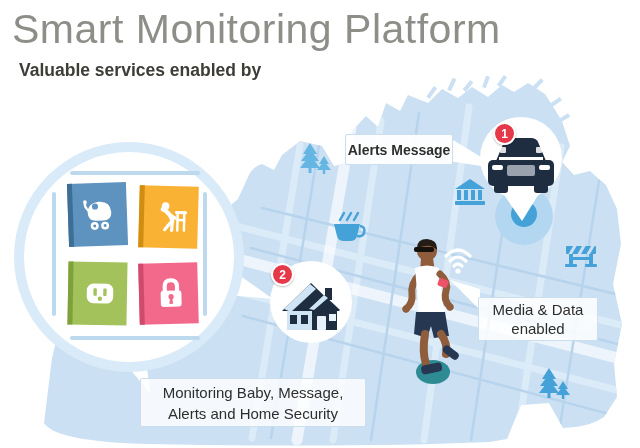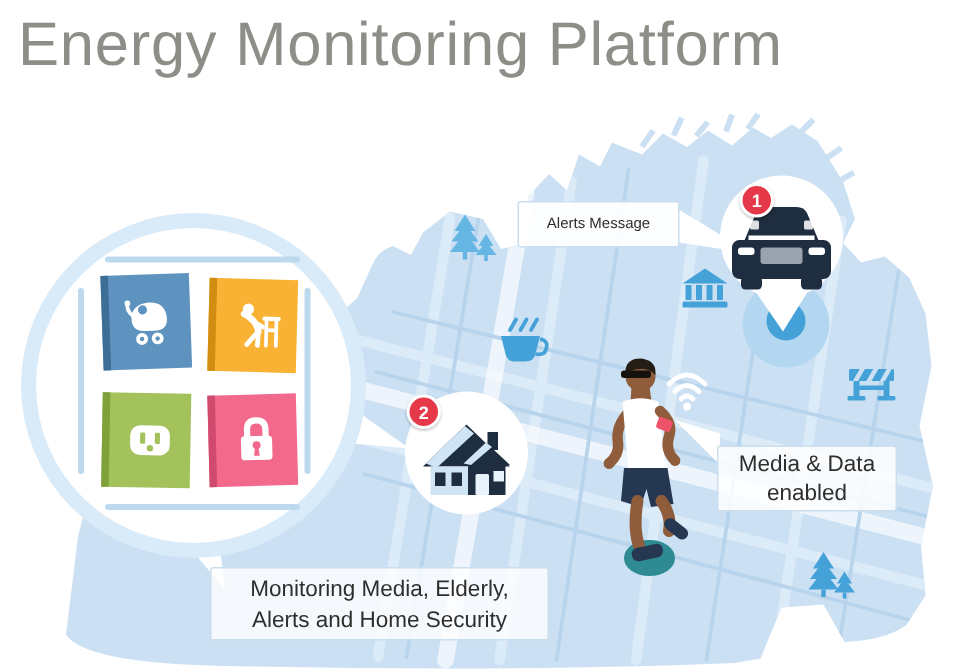--- a/index.html
+++ b/index.html
@@ -25,21 +25,21 @@
   .tile{display:flex;align-items:center;justify-content:center;}
   .tile-blue{left:68px;top:183px;width:54px;height:63px;background:#5e93bf;border-left:5px solid #3d6f96;transform:rotate(-2deg);}
   .tile-yellow{left:139px;top:186px;width:54px;height:62px;background:#f9b233;border-left:5px solid #d08d12;transform:rotate(1.5deg);}
   .tile-green{left:68px;top:262px;width:54px;height:63px;background:#a3c25b;border-left:5px solid #7fa13c;transform:rotate(1deg);}
   .tile-pink{left:139px;top:263px;width:54px;height:61px;background:#f2698c;border-left:5px solid #d04a6e;transform:rotate(-1.5deg);}
 
   
   .callout{background:rgba(255,255,255,.92);border:1px solid #cadeee;color:#2e2e2c;
            display:flex;flex-direction:column;align-items:center;justify-content:center;
            text-align:center;border-radius:2px;}
-  .alerts-label{left:345px;top:134px;width:106px;height:29px;font-size:10px;font-weight:400;}
+  .alerts-label{left:345px;top:134px;width:106px;height:29px;font-size:14px;font-weight:700;}
   .media-label{left:478px;top:287px;width:118px;height:42px;font-size:15px;font-weight:500;line-height:19px;background:rgba(255,255,255,.85);margin-top:10px;}
   .monitoring-label{left:140px;top:378px;width:224px;height:47px;font-size:15px;font-weight:500;line-height:21px;background:rgba(255,255,255,.8);}
 
   
   .badge{width:19px;height:19px;border-radius:50%;background:#e5394a;border:2px solid #fff;
          color:#fff;font-size:12px;font-weight:bold;display:flex;align-items:center;
          justify-content:center;box-shadow:0 1px 2px rgba(0,0,0,.25);}
   .badge-car{left:493px;top:122px;}
   .badge-home{left:271px;top:263px;}
 </style>
@@ -276,34 +276,35 @@
 
   <div class="abs tile tile-pink">
     <svg width="34" height="34" viewBox="0 0 36 36">
       <path d="M 11.5 15 L 11.5 10 Q 11.5 3.5 18 3.5 Q 24.5 3.5 24.5 10 L 24.5 15" stroke="#fff" stroke-width="4.4" fill="none"></path>
       <rect x="7" y="14.5" width="22" height="17" rx="2.5" fill="#fff"></rect>
       <circle cx="18" cy="21" r="2.8" fill="#f2698c"></circle>
       <path d="M 16.8 22.5 L 19.2 22.5 L 20 28.5 L 16 28.5 Z" fill="#f2698c"></path>
     </svg>
   </div>
 
-  <div class="abs title">Energy Monitoring Platform</div>
+  <div class="abs title">Smart Monitoring Platform</div>
   <div class="abs subtitle">
+    <div>Valuable services enabled by</div>
   </div>
 
   <div class="abs callout alerts-label">
     <span>Alerts Message</span>
   </div>
 
   <div class="abs callout media-label">
     <div>Media &amp; Data</div>
     <div>enabled</div>
   </div>
 
   <div class="abs callout monitoring-label">
-    <div>Monitoring Media, Elderly,</div>
+    <div>Monitoring Baby, Message,</div>
     <div>Alerts and Home Security</div>
   </div>
 
   <div class="abs badge badge-car">1</div>
   <div class="abs badge badge-home">2</div>
 
 </div>
 
 </body></html>

